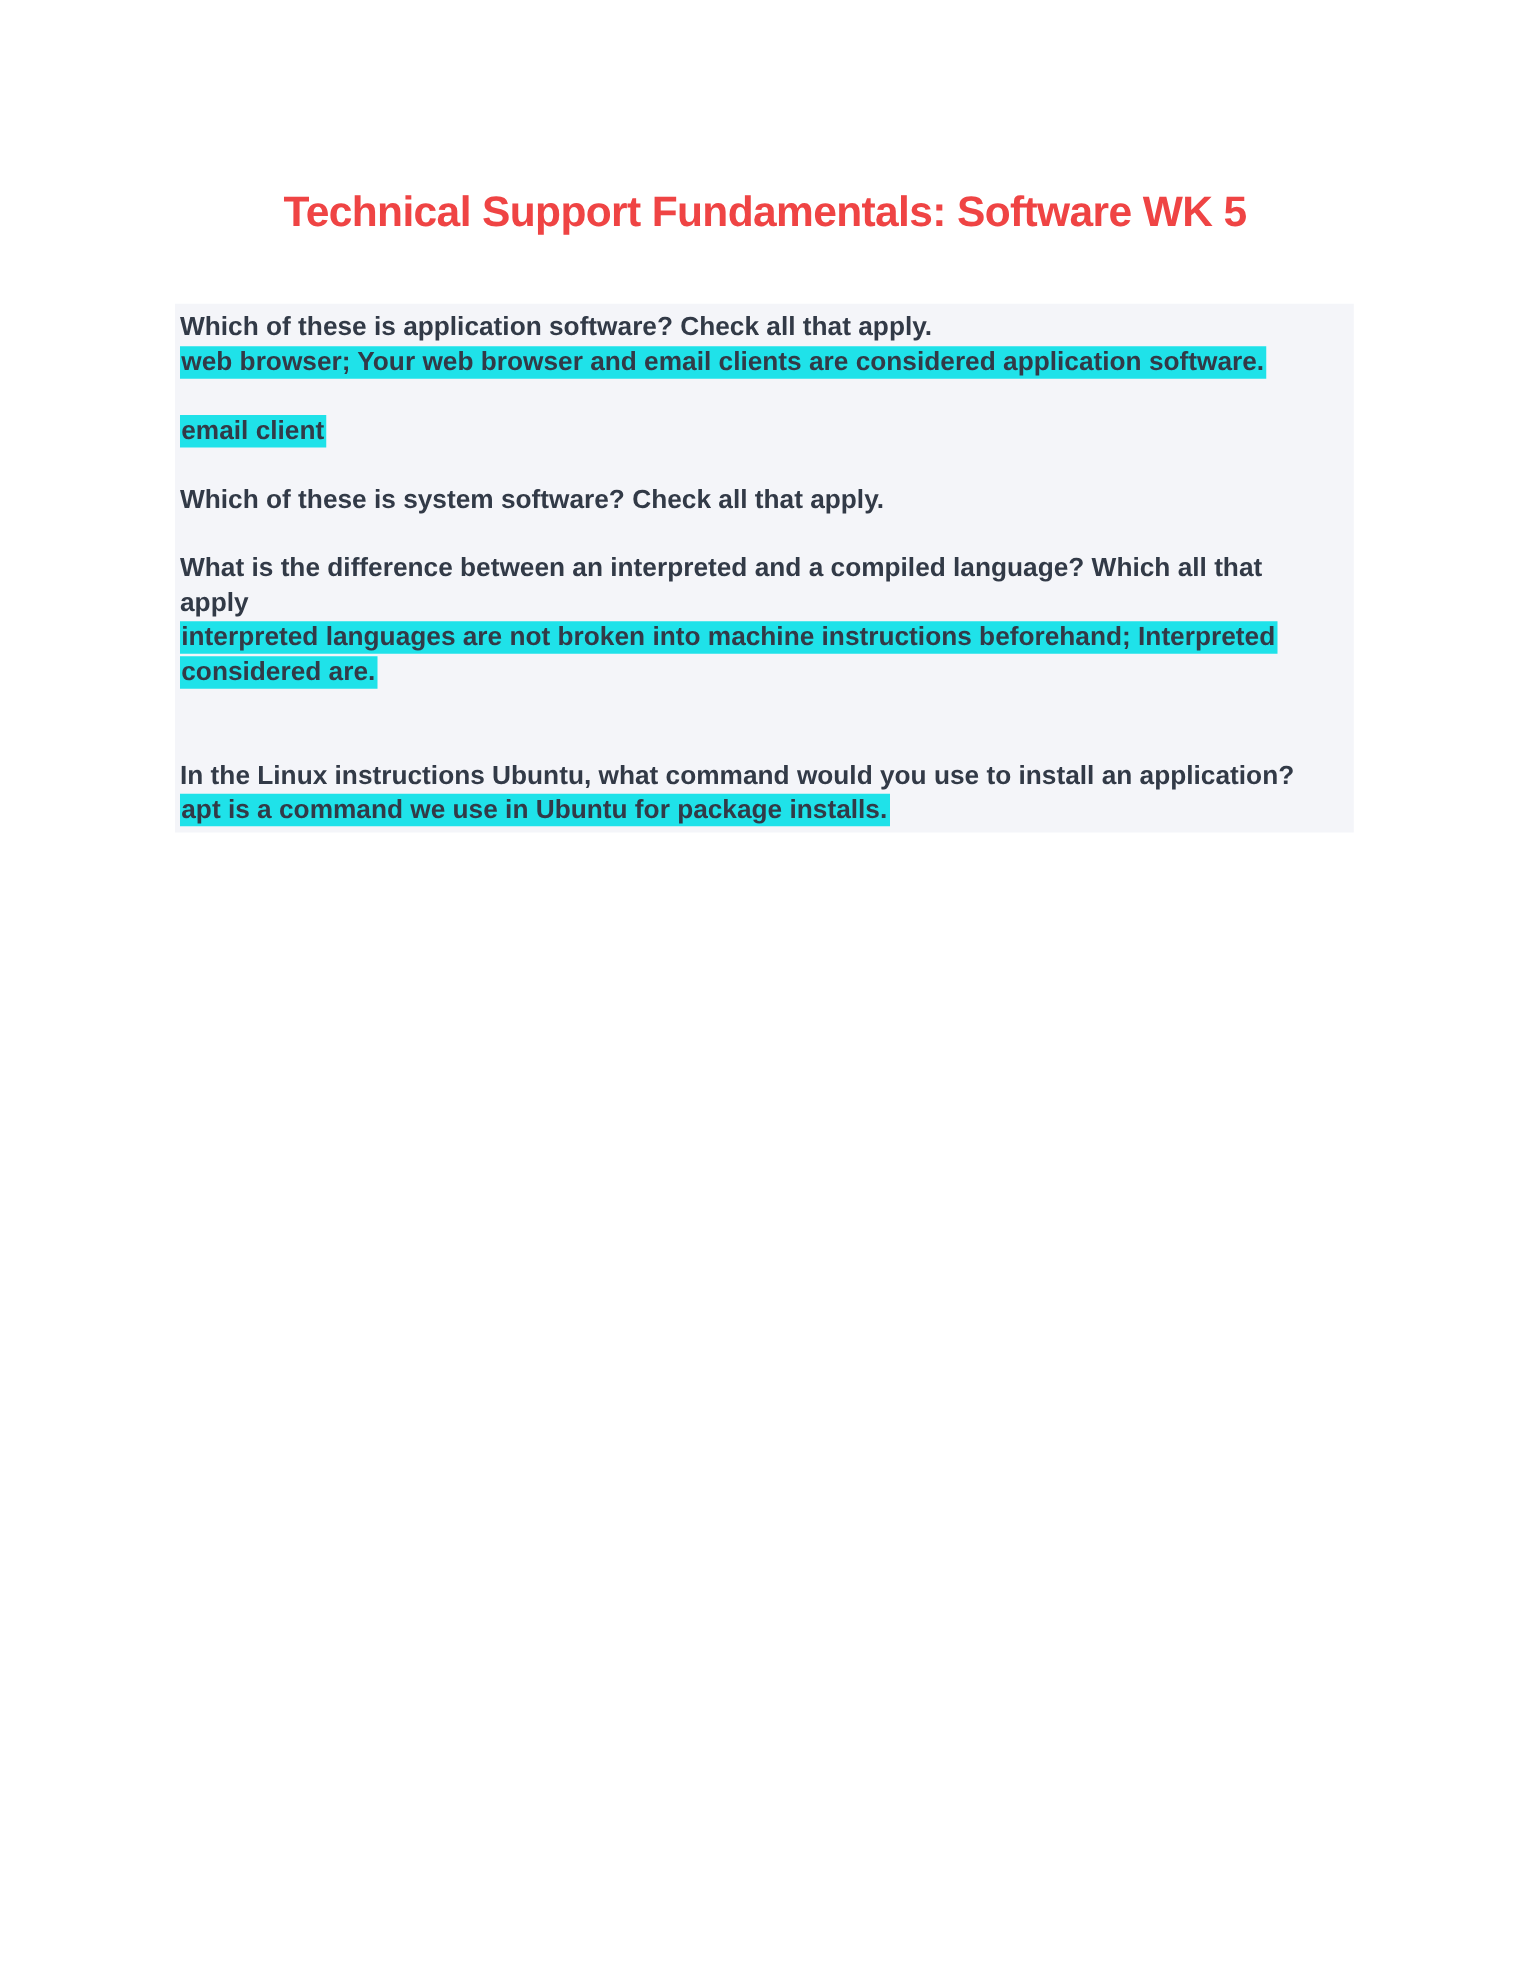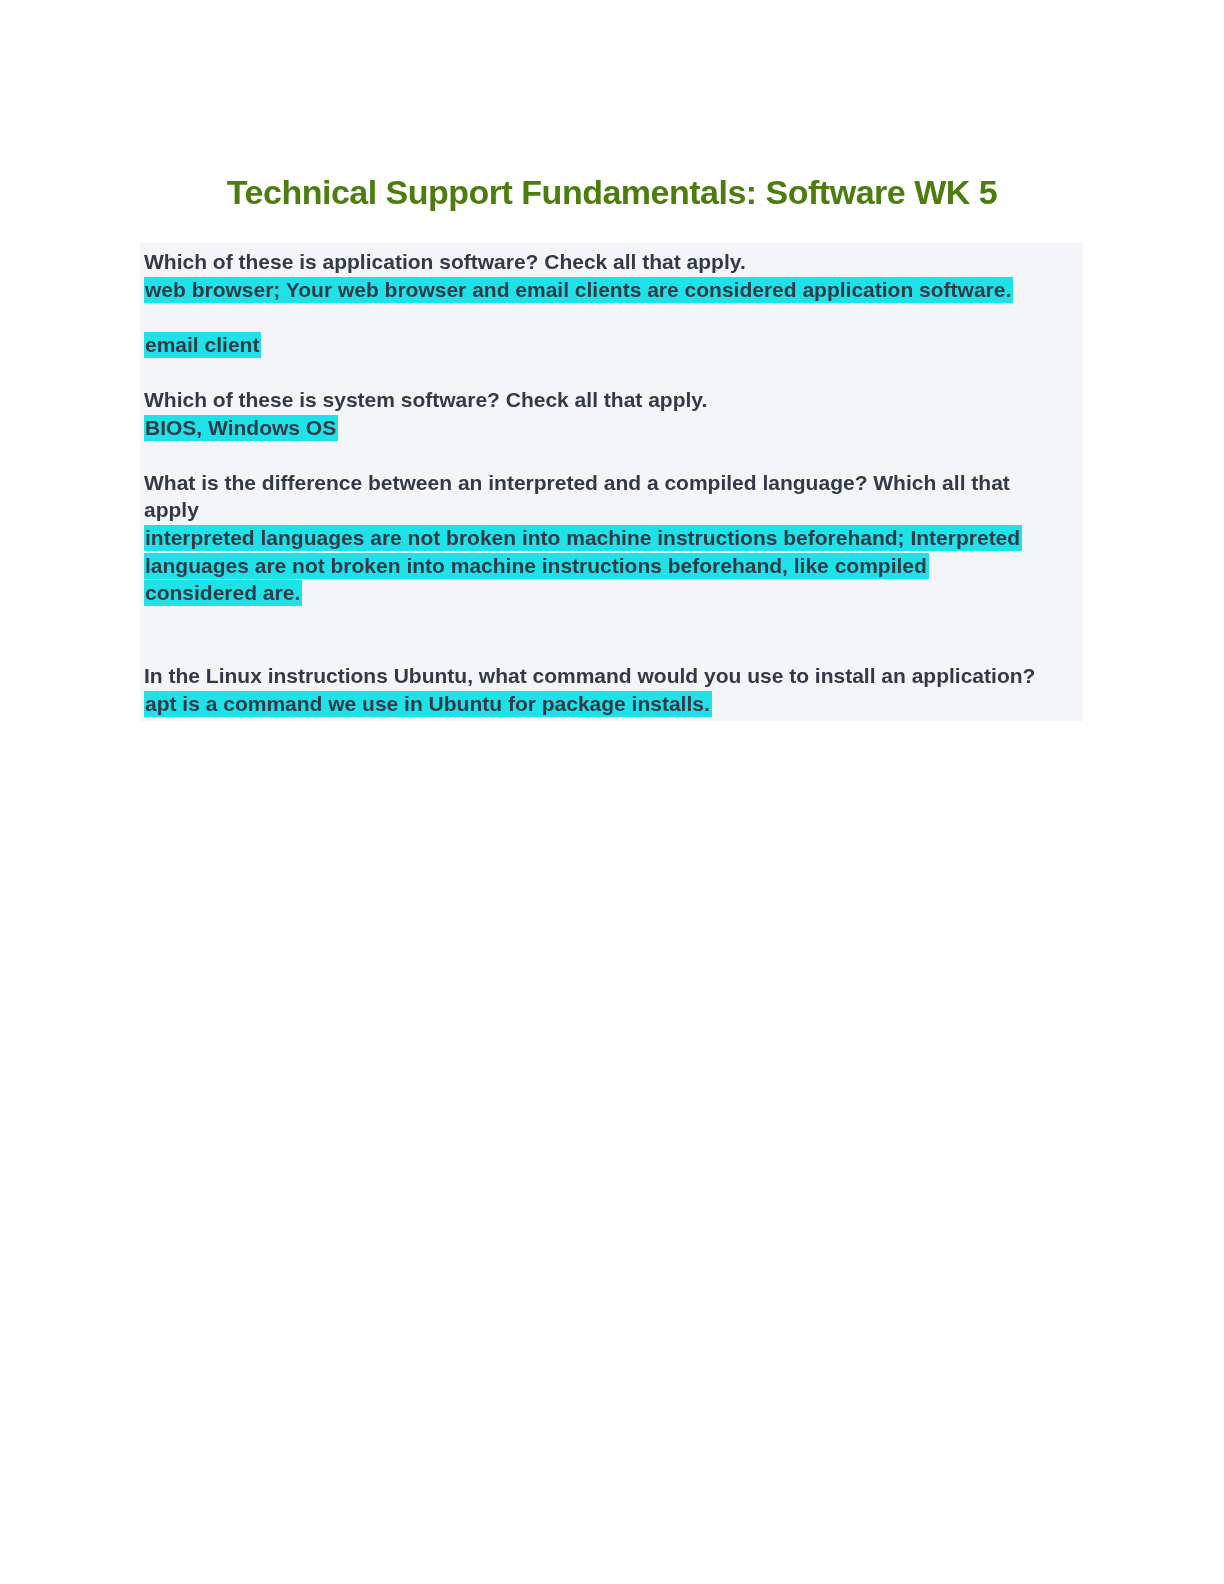--- a/index.html
+++ b/index.html
@@ -9,25 +9,25 @@
   }
   body {
     position: relative;
     width: 1224px;
     height: 1584px;
     font-family: "Liberation Sans", sans-serif;
     overflow: hidden;
   }
   .page-title {
     position: absolute;
-    top: 150px;
+    top: 128px;
     left: 0;
     width: 100%;
     text-align: center;
-    color: #4d7c0f;
+    color: #ef4444;
     font-size: 34px;
     font-weight: bold;
     letter-spacing: -0.5px;
     white-space: nowrap;
   }
   .doc-block {
     position: absolute;
     left: 140px;
     top: 243px;
     width: 943px;
@@ -64,31 +64,29 @@
   <div class="line"><span class="hl">web browser; Your web browser and email clients are considered application software.</span></div>
 
   <div class="line blank"></div>
 
   <div class="line"><span class="hl">email client</span></div>
 
   <div class="line blank"></div>
 
   <div class="line">Which of these is system software? Check all that apply.</div>
 
-  <div class="line"><span class="hl">BIOS, Windows OS</span></div>
 
   <div class="line blank"></div>
 
   <div class="line">What is the difference between an interpreted and a compiled language? Which all that</div>
 
   <div class="line">apply</div>
 
   <div class="line"><span class="hl">interpreted languages are not broken into machine instructions beforehand; Interpreted</span></div>
 
-  <div class="line"><span class="hl">languages are not broken into machine instructions beforehand, like compiled</span></div>
 
   <div class="line"><span class="hl">considered are.</span></div>
 
   <div class="line blank"></div>
 
 
   <div class="line blank"></div>
 
   <div class="line">In the Linux instructions Ubuntu, what command would you use to install an application?</div>
 

